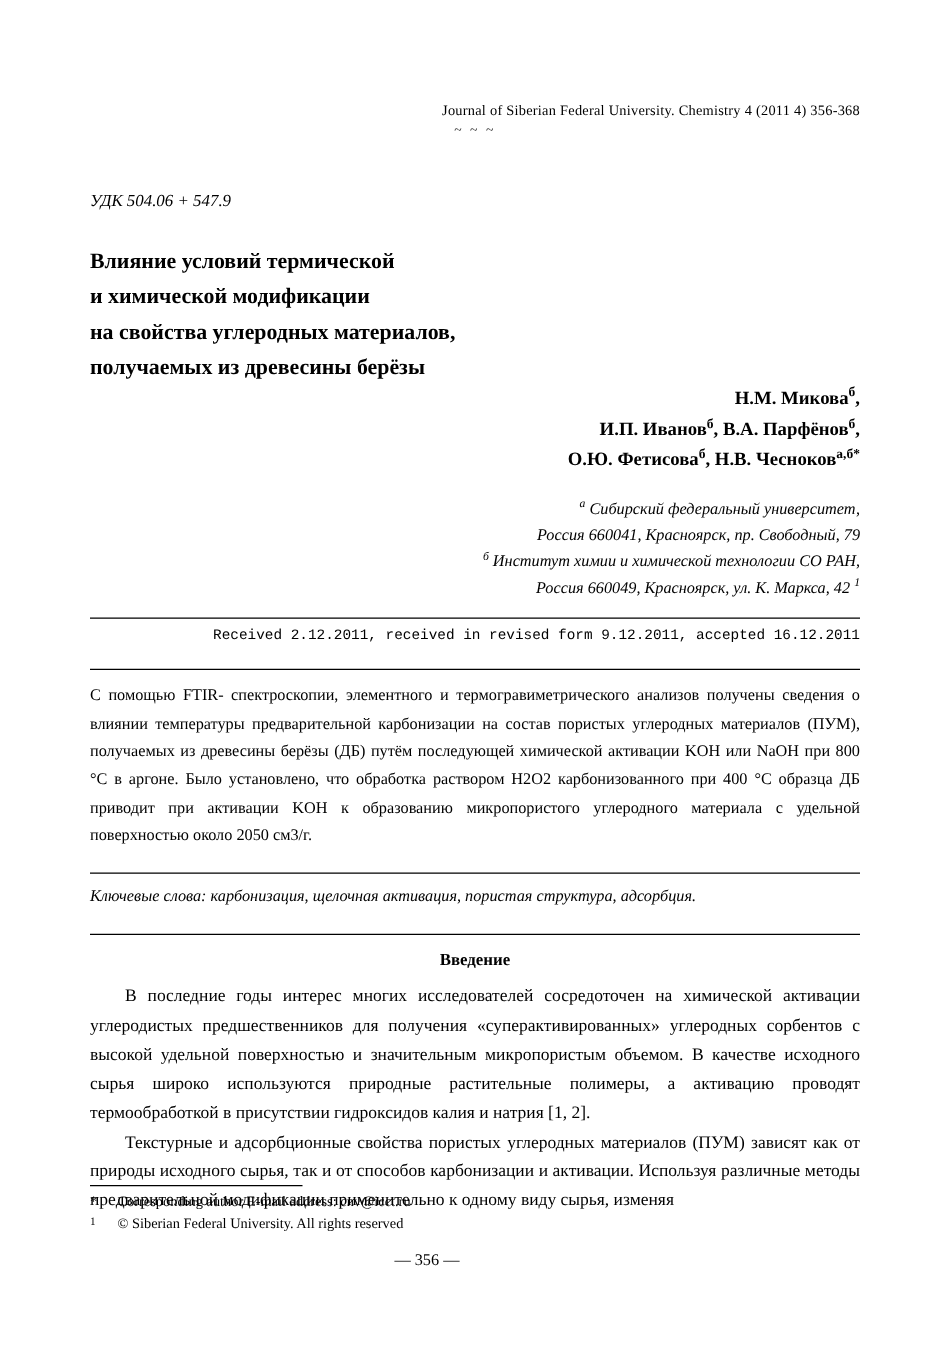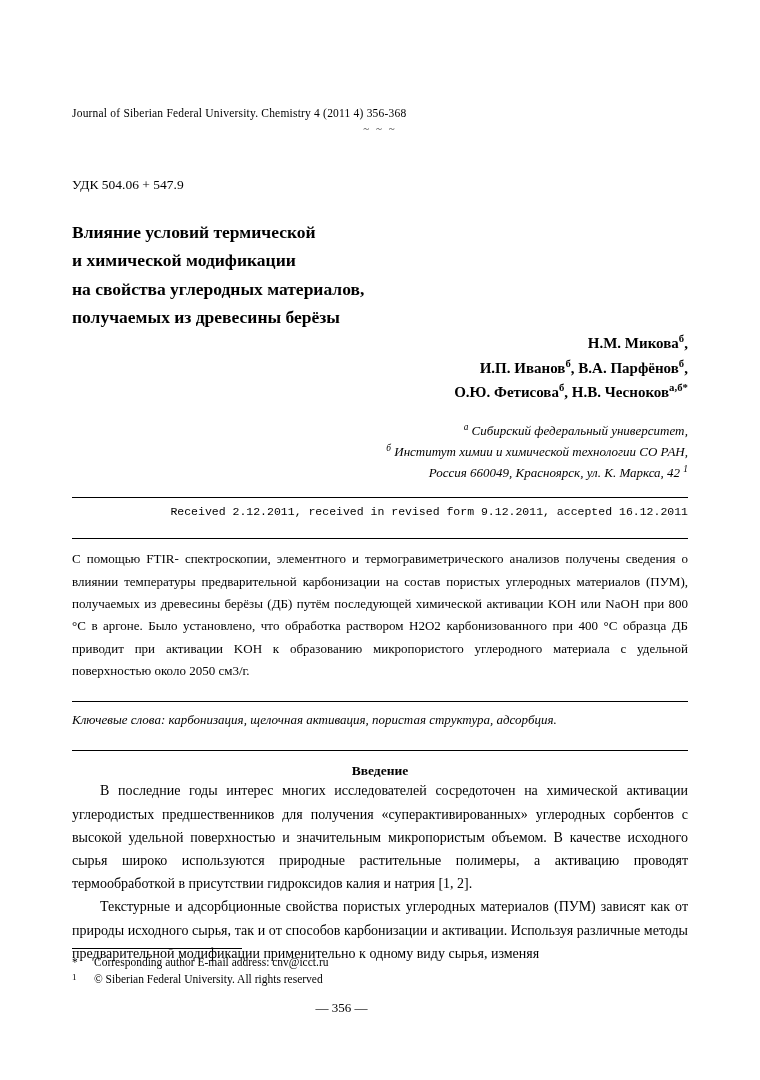--- a/index.html
+++ b/index.html
@@ -25,38 +25,38 @@
   }
   .content {
     position: absolute;
     left: 72px;
     top: 82px;
     width: 616px;
   }
 
   
   .journal-head {
-    text-align: left;
+    text-align: right;
     font-size: 11.5px;
     letter-spacing: 0.2px;
     line-height: 1.3;
-    margin-top: 24px;
   }
   .journal-rule {
     text-align: center;
     font-size: 11px;
     letter-spacing: 2px;
     margin-top: 1px;
     color: #333;
   }
 
   
   .udc {
     margin-top: 43px;
     font-size: 13.5px;
+    font-style: italic;
   }
 
   
   .title {
     margin-top: 25px;
     font-size: 17.5px;
     font-weight: bold;
     line-height: 1.62;
   }
   .title div { white-space: nowrap; }
@@ -109,20 +109,21 @@
   .section-title {
     text-align: center;
     font-size: 13.5px;
     font-weight: bold;
     margin-top: 12px;
   }
   .body-text {
     font-size: 14px;
     line-height: 1.66;
     text-align: justify;
+    margin-top: 10px;
   }
   .body-text p {
     margin: 0;
     text-indent: 28px;
   }
   .body-text p + p { margin-top: 0; }
 
   
   .footnotes {
     position: absolute;
@@ -182,20 +183,21 @@
       <div>
         <span>И.П. Иванов</span><sup>б</sup><span>, В.А. Парфёнов</span><sup>б</sup><span>,</span>
       </div>
       <div>
         <span>О.Ю. Фетисова</span><sup>б</sup><span>, Н.В. Чесноков</span><sup>а,б*</sup>
       </div>
     </div>
 
     <div class="affiliations">
       <div><sup>а</sup><span> Сибирский федеральный университет,</span></div>
+      <div>Россия 660041, Красноярск, пр. Свободный, 79</div>
       <div><sup>б</sup><span> Институт химии и химической технологии СО РАН,</span></div>
       <div><span>Россия 660049, Красноярск, ул. К. Маркса, 42 </span><sup>1</sup></div>
     </div>
 
     <hr class="hr">
     <div class="received">Received 2.12.2011, received in revised form 9.12.2011, accepted 16.12.2011</div>
     <hr class="hr">
 
     <div class="abstract">С помощью FTIR- спектроскопии, элементного и термогравиметрического анализов получены сведения о влиянии температуры предварительной карбонизации на состав пористых углеродных материалов (ПУМ), получаемых из древесины берёзы (ДБ) путём последующей химической активации KOH или NaOH при 800 °С в аргоне. Было установлено, что обработка раствором H2O2 карбонизованного при 400 °С образца ДБ приводит при активации KOH к образованию микропористого углеродного материала с удельной поверхностью около 2050 см3/г.</div>
 

